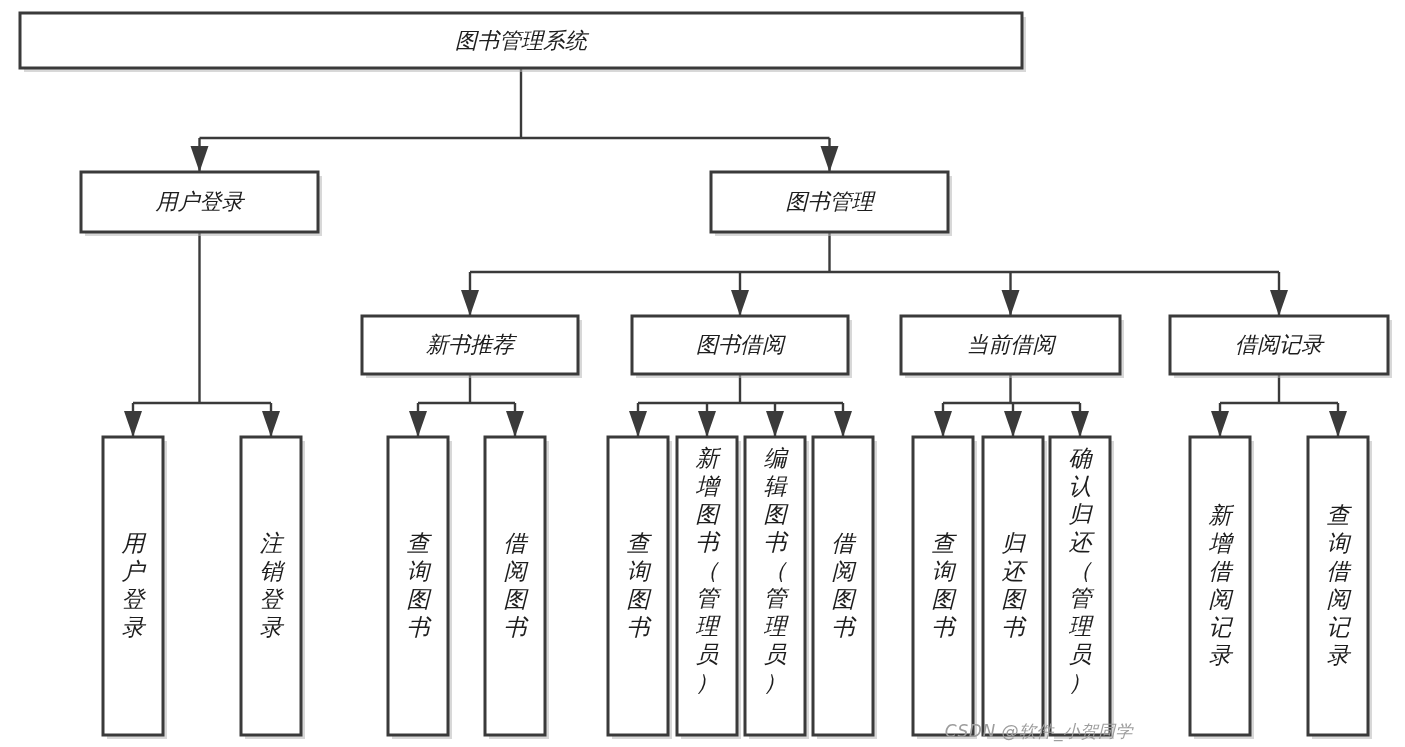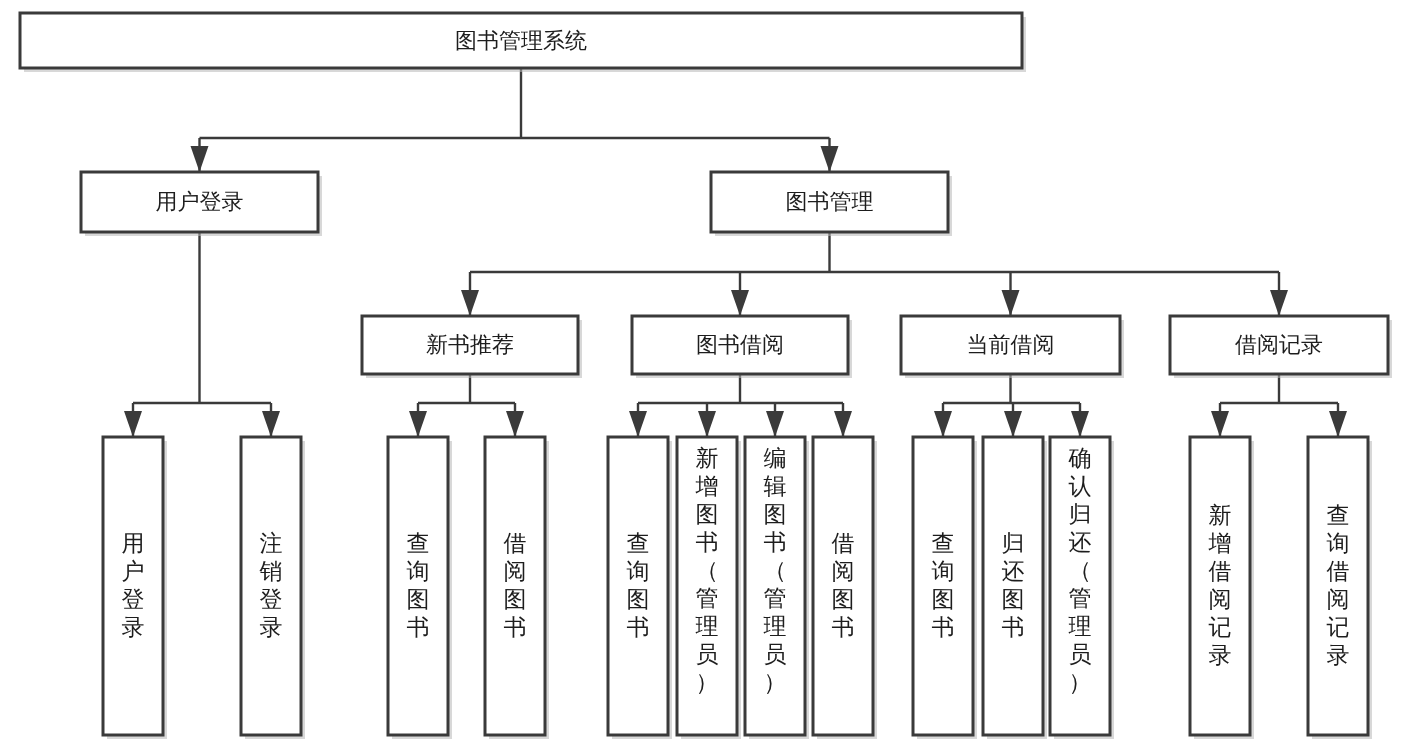--- a/index.html
+++ b/index.html
@@ -11,20 +11,21 @@
     width: 1405px;
     height: 747px;
     font-family: "DejaVu Sans", "Liberation Sans", sans-serif;
     overflow: hidden;
     position: relative;
   }
   #diagram-root {
     position: relative;
     width: 1141px;
     height: 747px;
+    font-style: italic;
   }
   svg.flow {
     position: absolute;
     left: 0;
     top: 0;
     width: 1405px;
     height: 747px;
     display: block;
   }
   .node-rect {
@@ -298,13 +299,14 @@
           <rect x="1308" y="437" width="60" height="298" class="node-rect"></rect>
           <text x="1338" y="516" class="node-label-v-char">查</text>
           <text x="1338" y="544" class="node-label-v-char">询</text>
           <text x="1338" y="572" class="node-label-v-char">借</text>
           <text x="1338" y="600" class="node-label-v-char">阅</text>
           <text x="1338" y="628" class="node-label-v-char">记</text>
           <text x="1338" y="656" class="node-label-v-char">录</text>
         </g>
       </g>
   </svg>
+  <div class="watermark-text">CSDN @软件_小贺同学</div>
 </div>
 
 </body></html>

